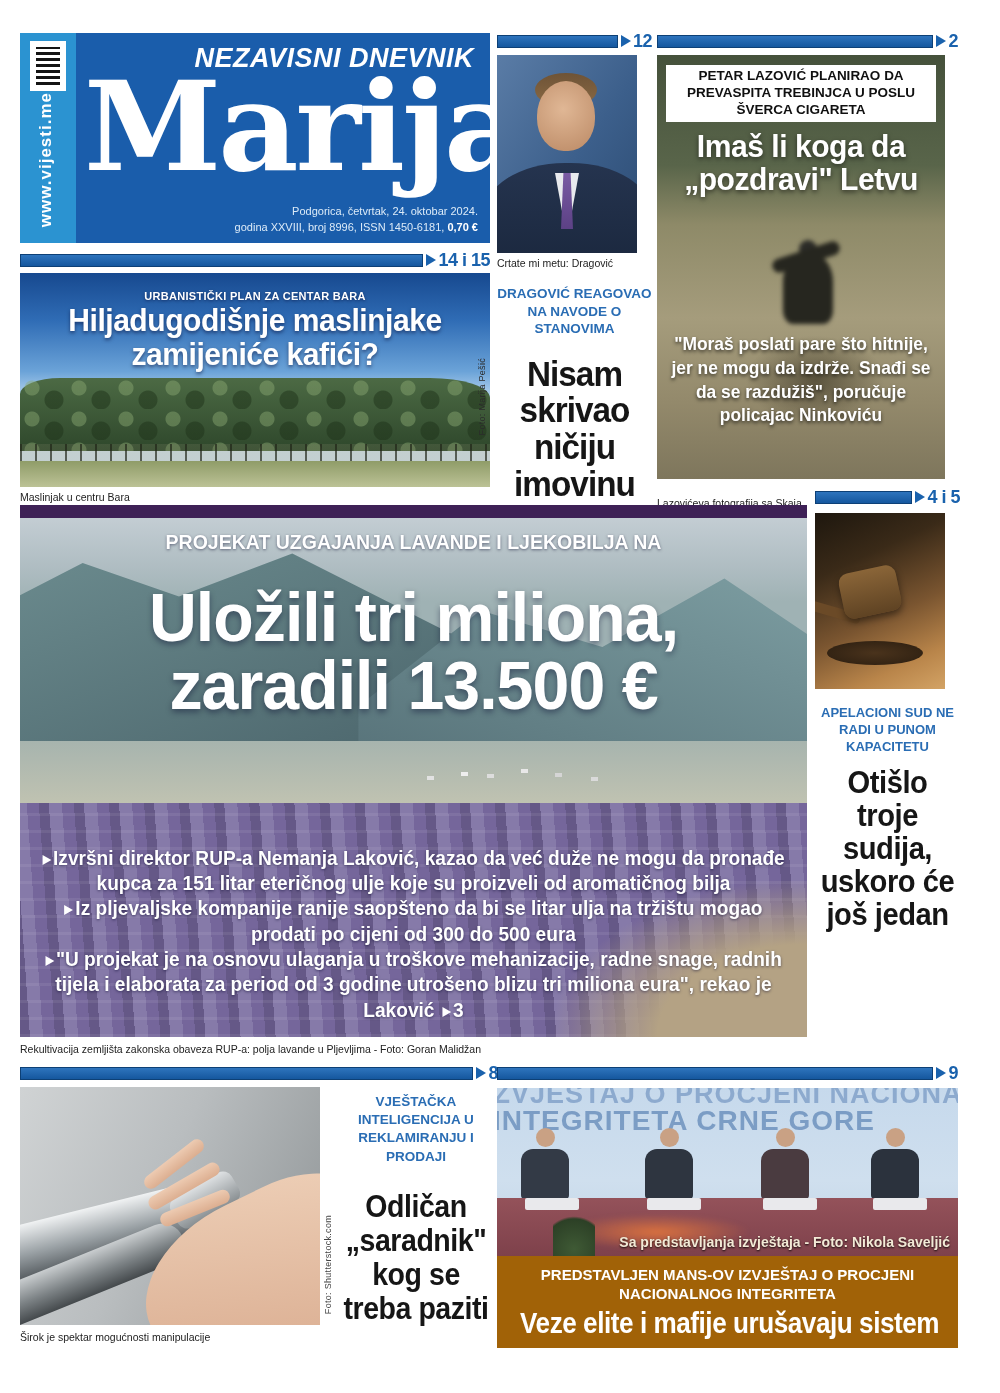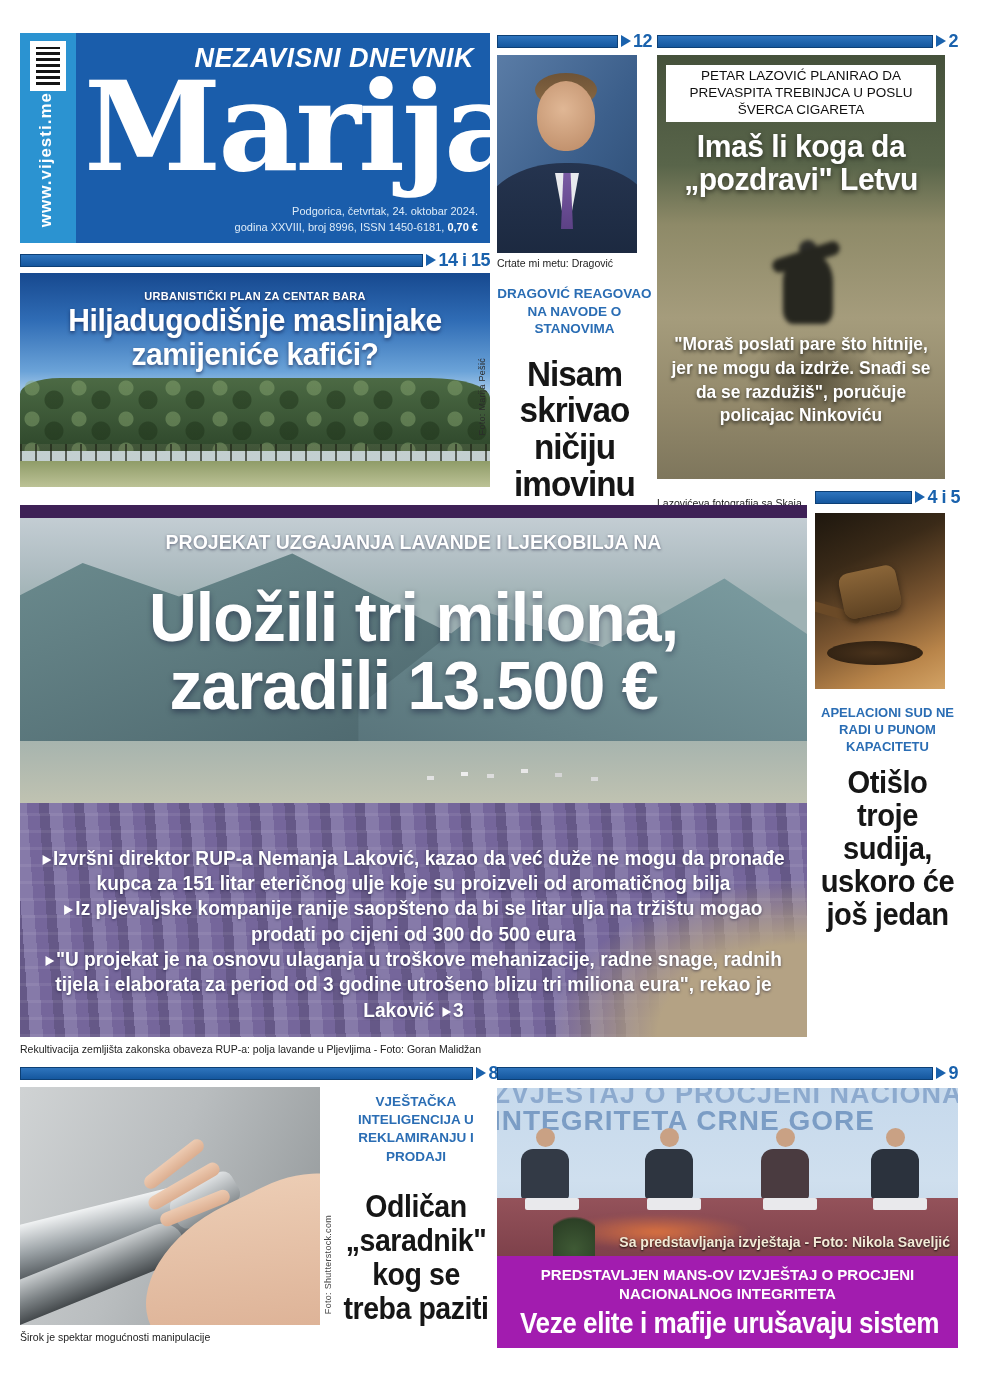--- a/index.html
+++ b/index.html
@@ -51,21 +51,21 @@
   
   .col-lazovic{position:absolute;left:657px;top:33px;width:301px;}
   .ph-lazovic{margin-top:6px;position:relative;width:288px;height:424px;overflow:hidden;
       background:linear-gradient(#45513b 0%,#59654a 26%,#8e8a68 40%,#a59c7c 62%,#93896b 82%,#7e765c 100%);}
   .laz-fig{position:absolute;left:120px;top:185px;width:60px;height:120px;filter:blur(2px);}
   .laz-fig .fh{position:absolute;left:22px;top:0;width:18px;height:18px;border-radius:50%;background:#2c2c28;}
   .laz-fig .fb{position:absolute;left:6px;top:14px;width:50px;height:70px;border-radius:40% 40% 20% 20%;background:#26262а;background:#26261f;}
   .laz-fig .fa{position:absolute;left:-6px;top:10px;width:70px;height:14px;border-radius:8px;background:#26261f;transform:rotate(-18deg);}
   .laz-shadow{position:absolute;left:88px;top:280px;width:140px;height:90px;border-radius:50%;
       background:radial-gradient(ellipse,rgba(40,35,20,.55),rgba(40,35,20,0) 70%);}
-  .laz-kick{margin:10px auto 0;width:266px;background:#fff;color:#101010;font-weight:400;font-size:13.5px;
+  .laz-kick{margin:10px auto 0;width:266px;background:#fff;color:#101010;font-weight:700;font-size:13.5px;
       line-height:1.25;text-align:center;padding:3px 2px;position:relative;}
   .laz-head{position:relative;margin-top:8px;color:#fff;font-weight:800;font-size:31px;line-height:1.08;
       text-align:center;letter-spacing:-.5px;text-shadow:0 2px 5px rgba(0,0,0,.55);transform:scaleX(.97);}
   .laz-quote{position:absolute;left:0;bottom:52px;width:100%;color:#fff;font-weight:800;font-size:18.5px;
       line-height:1.28;text-align:center;text-shadow:0 2px 4px rgba(0,0,0,.65);transform:scaleX(.94);}
   .col-lazovic .cap{margin-top:18px;}
 
   
   .art-bar{position:absolute;left:20px;top:252px;width:470px;}
   .ph-olive{margin-top:5px;position:relative;height:214px;overflow:hidden;
@@ -165,21 +165,21 @@
   .p4{left:372px;} .p4 .torso{background:#2b323d;}
   .table{position:absolute;bottom:0;width:100%;height:58px;background:linear-gradient(#94525a,#7e414b);}
   .t-glow{position:absolute;bottom:6px;left:64px;width:190px;height:36px;filter:blur(2px);
       background:radial-gradient(ellipse,rgba(231,120,60,.85),rgba(231,120,60,0) 70%);}
   .t-card{position:absolute;bottom:46px;width:54px;height:12px;background:#e9e9ec;border-radius:2px;}
   .c1{left:28px;} .c2{left:150px;} .c3{left:266px;} .c4{left:376px;}
   .plant{position:absolute;bottom:0;left:56px;width:42px;height:46px;
       background:radial-gradient(circle at 50% 85%,#3f5a35,#2c4026 68%,rgba(0,0,0,0) 74%);}
   .conf-cap{position:absolute;right:8px;bottom:6px;color:#f3ead6;font-size:14px;font-weight:bold;
       text-shadow:0 1px 2px rgba(0,0,0,.85);}
-  .mans-band{background:#a21caf;height:92px;color:#fff;text-align:center;padding-top:9px;box-sizing:border-box;}
+  .mans-band{background:#a16207;height:92px;color:#fff;text-align:center;padding-top:9px;box-sizing:border-box;}
   .mans-kick{font-weight:800;font-size:15.5px;line-height:1.25;transform:scaleX(.97);}
   .mans-head{margin-top:3px;font-weight:800;font-size:29px;white-space:nowrap;letter-spacing:-.5px;transform:scaleX(.9);}
 </style>
 </head>
 <body>
 
 <div id="page">
 
   <div class="masthead">
     <div class="mast-strip">
@@ -248,20 +248,21 @@
     <div class="ph-olive">
       <div class="olive-trees">
         <div class="olive-tex"></div>
       </div>
       <div class="olive-fence"></div>
       <div class="olive-grass"></div>
       <div class="bar-kick">URBANISTIČKI PLAN ZA CENTAR BARA</div>
       <div class="bar-head">Hiljadugodišnje maslinjake zamijeniće kafići?</div>
       <div class="vcred" style="right:3px;bottom:24%;color:#2b2b2b;">Foto: Marija Pešić</div>
     </div>
+    <div class="cap">Maslinjak u centru Bara</div>
   </div>
 
   <div class="art-main">
     <div class="purple-bar"></div>
     <div class="ph-lavender">
       <div class="mtn1"></div>
       <div class="mtn2"></div>
       <div class="valley"></div>
       <div class="houses"></div>
       <div class="field"></div>

